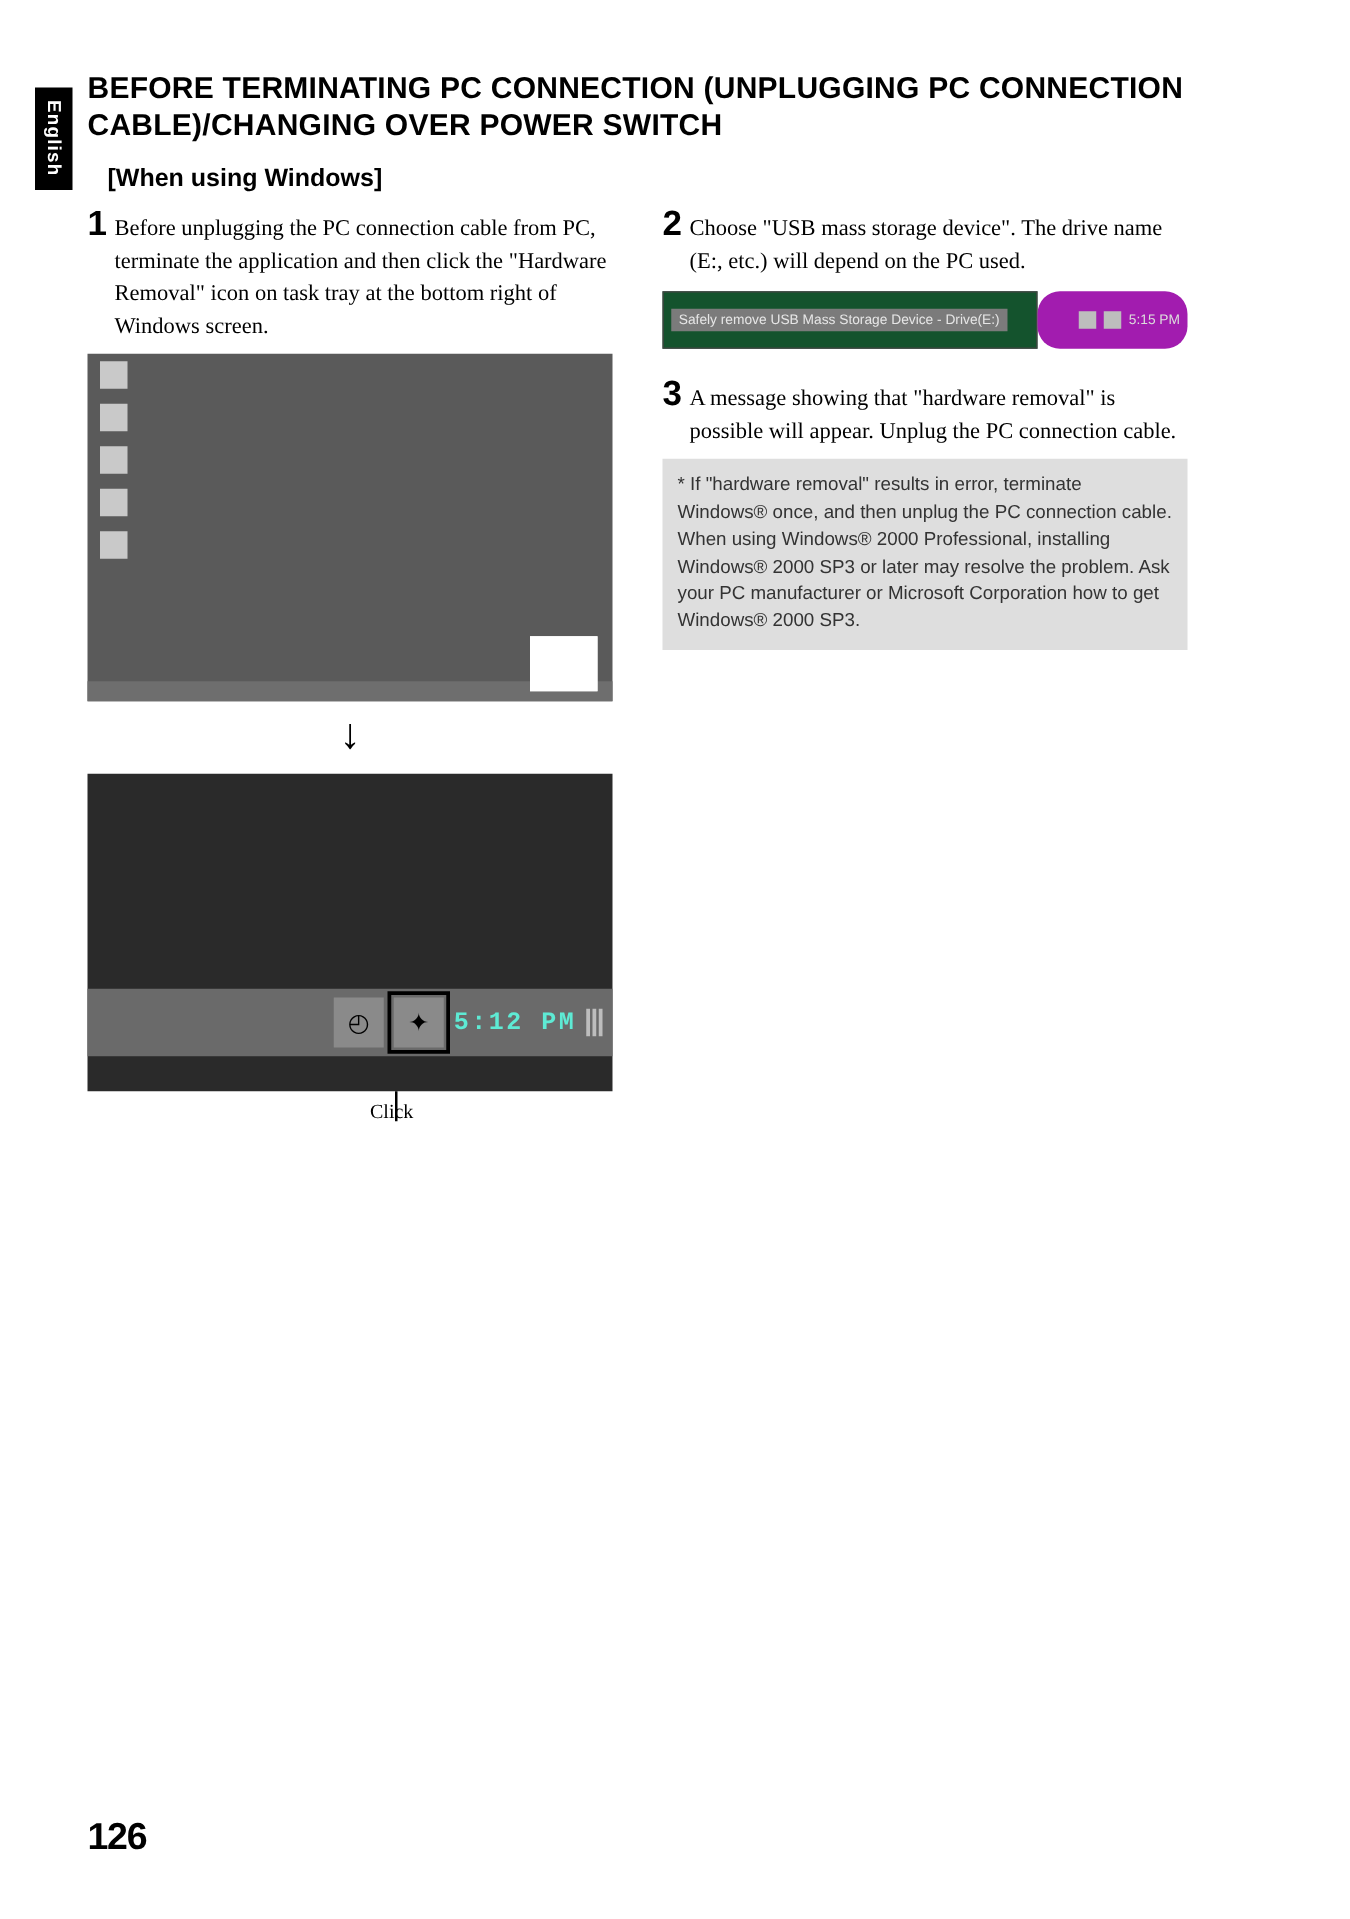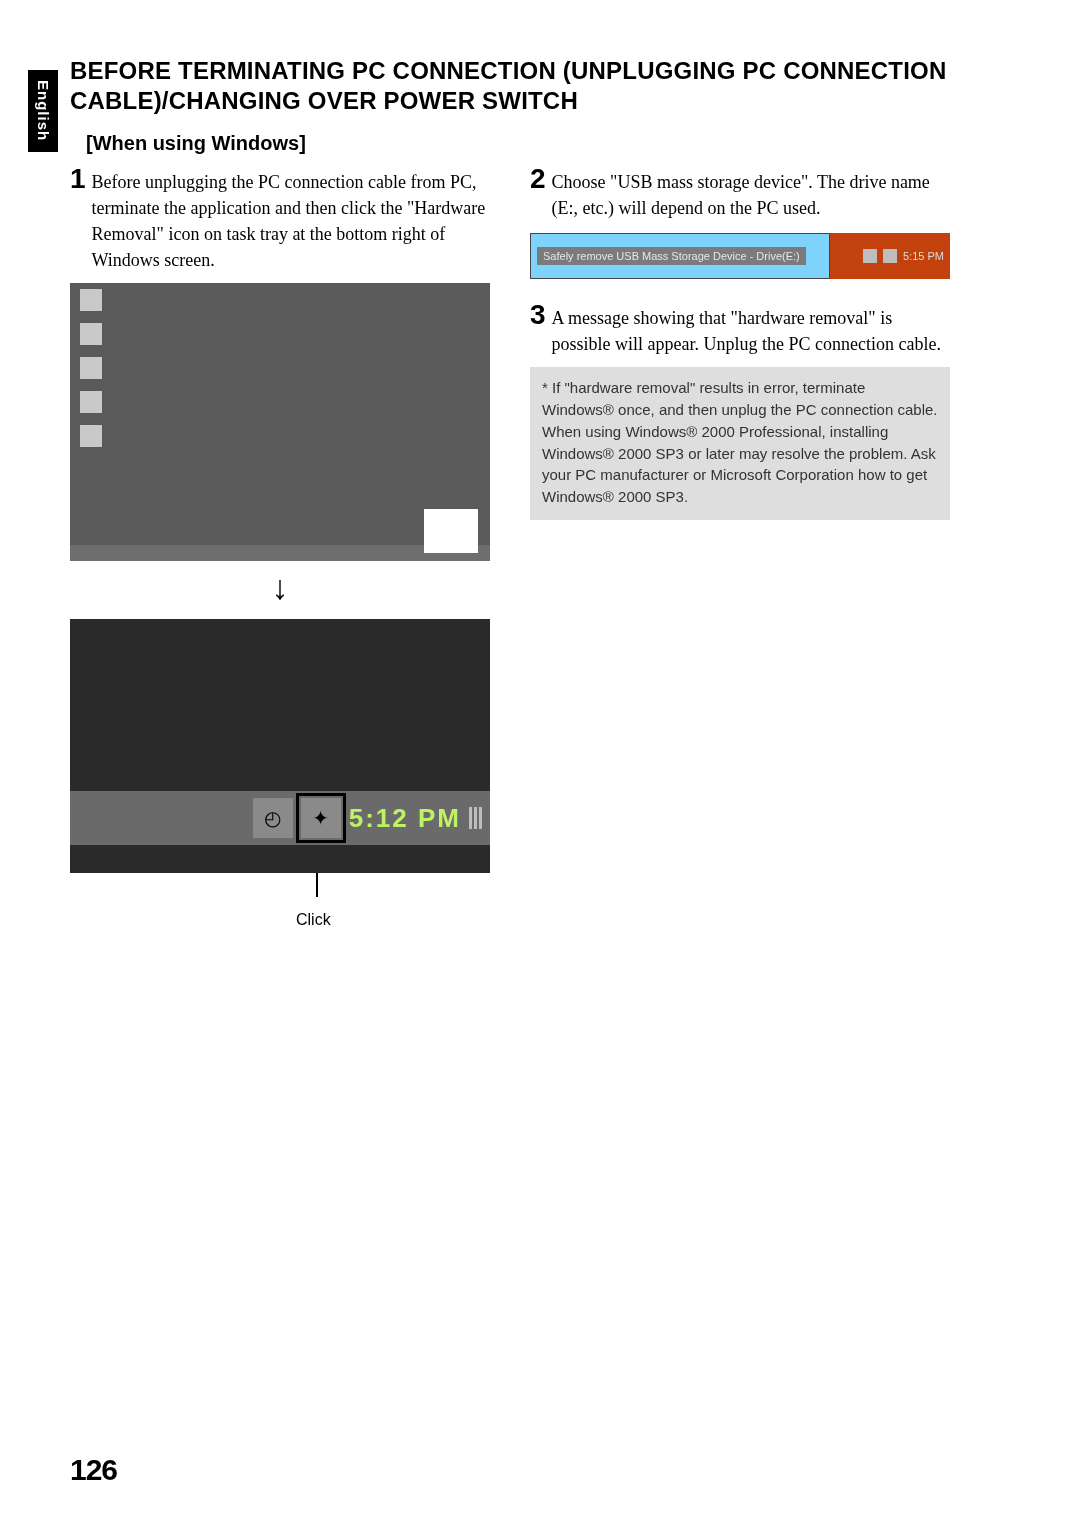--- a/index.html
+++ b/index.html
@@ -136,24 +136,24 @@
     background: #8a8a8a;
     display: flex; align-items: center; justify-content: center;
     font-size: 20px;
   }
   .tray-zoom .tray-icon.highlighted {
     outline: 3px solid #000;
     outline-offset: 2px;
     position: relative;
   }
   .tray-zoom .tray-time {
-    font-family: Liberation Sans, sans-serif;
-    font-weight: bold;
-    font-size: 26px;
-    color: #bef264;
+    font-family: Liberation Mono, monospace;
+    font-weight: bold;
+    font-size: 20px;
+    color: #5eead4;
     letter-spacing: 2px;
   }
   .tray-zoom .bars {
     display: flex; gap: 2px;
   }
   .tray-zoom .bars span {
     width: 3px; height: 22px; background: #bdbdbd;
   }
   .click-wrap {
     position: relative;
@@ -164,58 +164,59 @@
     position: absolute;
     left: 246px;
     top: 0;
     width: 2px;
     height: 24px;
     background: #000;
   }
   .click-label {
     position: absolute;
     left: 226px;
-    top: 38px;
-    font-family: Liberation Sans, sans-serif;
+    top: 8px;
+    font-family: Liberation Serif, serif;
     font-size: 16px;
   }
   .tooltip-strip {
     display: flex;
     width: 420px;
     height: 46px;
     margin-top: 12px;
   }
   .tooltip-strip .tip-left {
     flex: 0 0 300px;
-    background: #7dd3fc;
+    background: #14532d;
     border: 1px solid #444;
     padding: 4px 6px;
     display: flex;
     align-items: center;
   }
   .tooltip-strip .tip-left .tip-inner {
     background: #7b7b7b;
     color: #e6e6e6;
     font-family: Arial, sans-serif;
     font-size: 11px;
     padding: 3px 6px;
     white-space: nowrap;
     overflow: hidden;
   }
   .tooltip-strip .tip-right {
     flex: 1;
-    background: #c2410c;
+    background: #a21caf;
     display: flex;
     align-items: center;
     justify-content: flex-end;
     padding-right: 6px;
     gap: 6px;
     color: #dcdcdc;
     font-family: Arial, sans-serif;
     font-size: 11px;
+    border-radius: 18px;
   }
   .tooltip-strip .tip-right .mini-icon {
     width: 14px; height: 14px; background: #bdbdbd;
   }
   .note-box {
     background: #dedede;
     padding: 10px 12px 12px 12px;
     font-family: Arial, sans-serif;
     font-size: 15px;
     color: #333;

